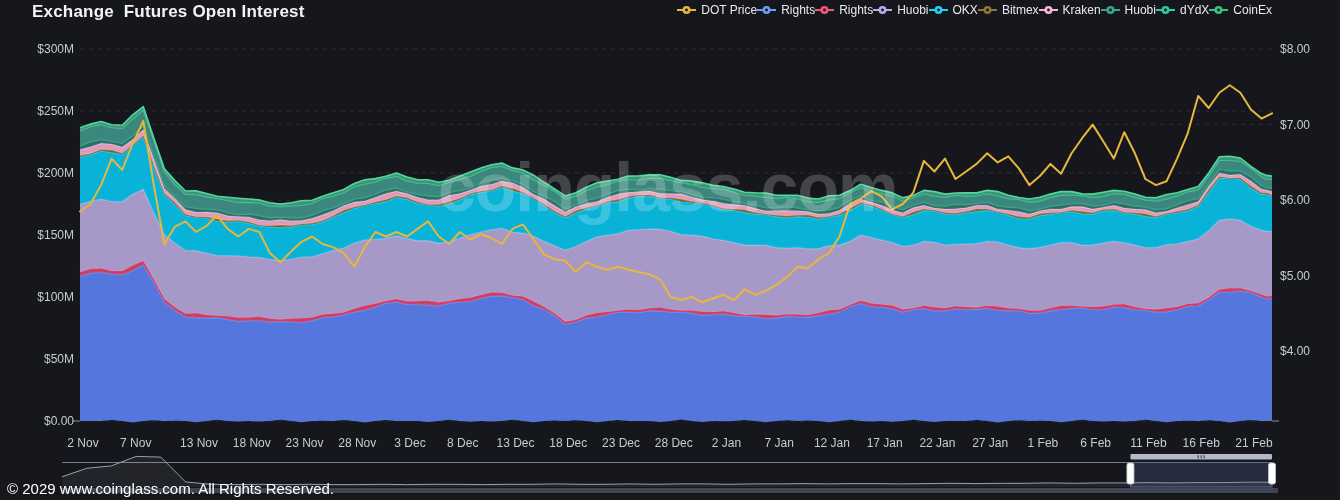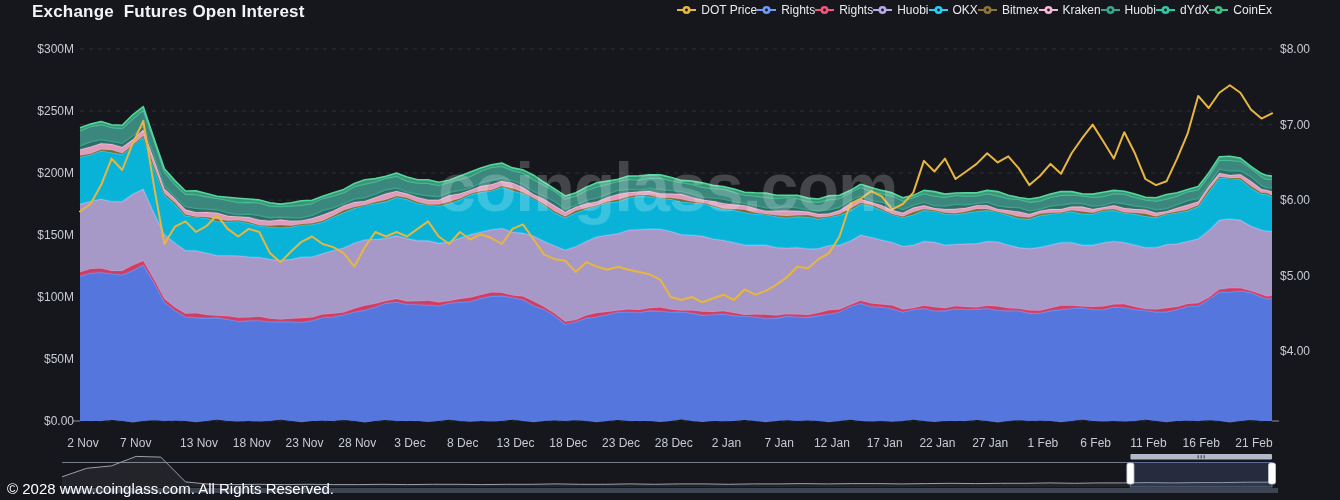--- a/index.html
+++ b/index.html
@@ -176,13 +176,13 @@
     <path d="M62.0 476.8L86.7 468.3L111.4 465.9L136.1 456.4L160.8 457.1L185.5 481.9L210.2 484.3L234.9 484.6L259.6 484.3L284.2 484.6L308.9 484.3L333.6 484.6L358.3 484.6L383.0 484.3L407.7 484.6L432.4 484.3L457.1 484.3L481.8 484.6L506.5 484.3L531.2 484.3L555.9 483.9L580.6 484.3L605.3 484.3L630.0 483.9L654.7 484.3L679.3 483.9L704.0 483.9L728.7 484.3L753.4 483.9L778.1 483.9L802.8 483.6L827.5 483.9L852.2 483.6L876.9 483.6L901.6 483.9L926.3 483.6L951.0 483.3L975.7 483.6L1000.4 483.3L1025.1 483.3L1049.8 482.9L1074.4 483.3L1099.1 482.9L1123.8 482.9L1148.5 482.6L1173.2 482.9L1197.9 482.6L1222.6 482.6L1247.3 482.2L1272.0 482.2L1272 487L62 487Z" fill="rgba(255,255,255,0.06)"></path>
     <path d="M62.0 476.8L86.7 468.3L111.4 465.9L136.1 456.4L160.8 457.1L185.5 481.9L210.2 484.3L234.9 484.6L259.6 484.3L284.2 484.6L308.9 484.3L333.6 484.6L358.3 484.6L383.0 484.3L407.7 484.6L432.4 484.3L457.1 484.3L481.8 484.6L506.5 484.3L531.2 484.3L555.9 483.9L580.6 484.3L605.3 484.3L630.0 483.9L654.7 484.3L679.3 483.9L704.0 483.9L728.7 484.3L753.4 483.9L778.1 483.9L802.8 483.6L827.5 483.9L852.2 483.6L876.9 483.6L901.6 483.9L926.3 483.6L951.0 483.3L975.7 483.6L1000.4 483.3L1025.1 483.3L1049.8 482.9L1074.4 483.3L1099.1 482.9L1123.8 482.9L1148.5 482.6L1173.2 482.9L1197.9 482.6L1222.6 482.6L1247.3 482.2L1272.0 482.2" fill="none" stroke="#9aa1ab" stroke-width="1"></path>
     <rect x="1130.43" y="462.5" width="141.56999999999994" height="24.5" fill="rgba(100,125,180,0.22)" stroke="#5f6d92" stroke-width="1"></rect>
     <rect x="1130.43" y="454" width="141.56999999999994" height="5.5" rx="1" fill="#b2bac6"></rect>
     <rect x="1197.4650000000001" y="455.2" width="1.5" height="3.2" fill="#596070"></rect>
     <rect x="1200.4650000000001" y="455.2" width="1.5" height="3.2" fill="#596070"></rect>
     <rect x="1203.4650000000001" y="455.2" width="1.5" height="3.2" fill="#596070"></rect>
     <rect x="1126.93" y="463" width="7" height="21" rx="2" fill="#ffffff" stroke="#c5cad2" stroke-width="0.8"></rect>
     <rect x="1268.5" y="463" width="7" height="21" rx="2" fill="#ffffff" stroke="#c5cad2" stroke-width="0.8"></rect>
   </svg>
-<div class="footer">© 2028 www.coinglass.com. All Rights Reserved.</div>
+<div class="footer">© 2029 www.coinglass.com. All Rights Reserved.</div>
 
 </body></html>

